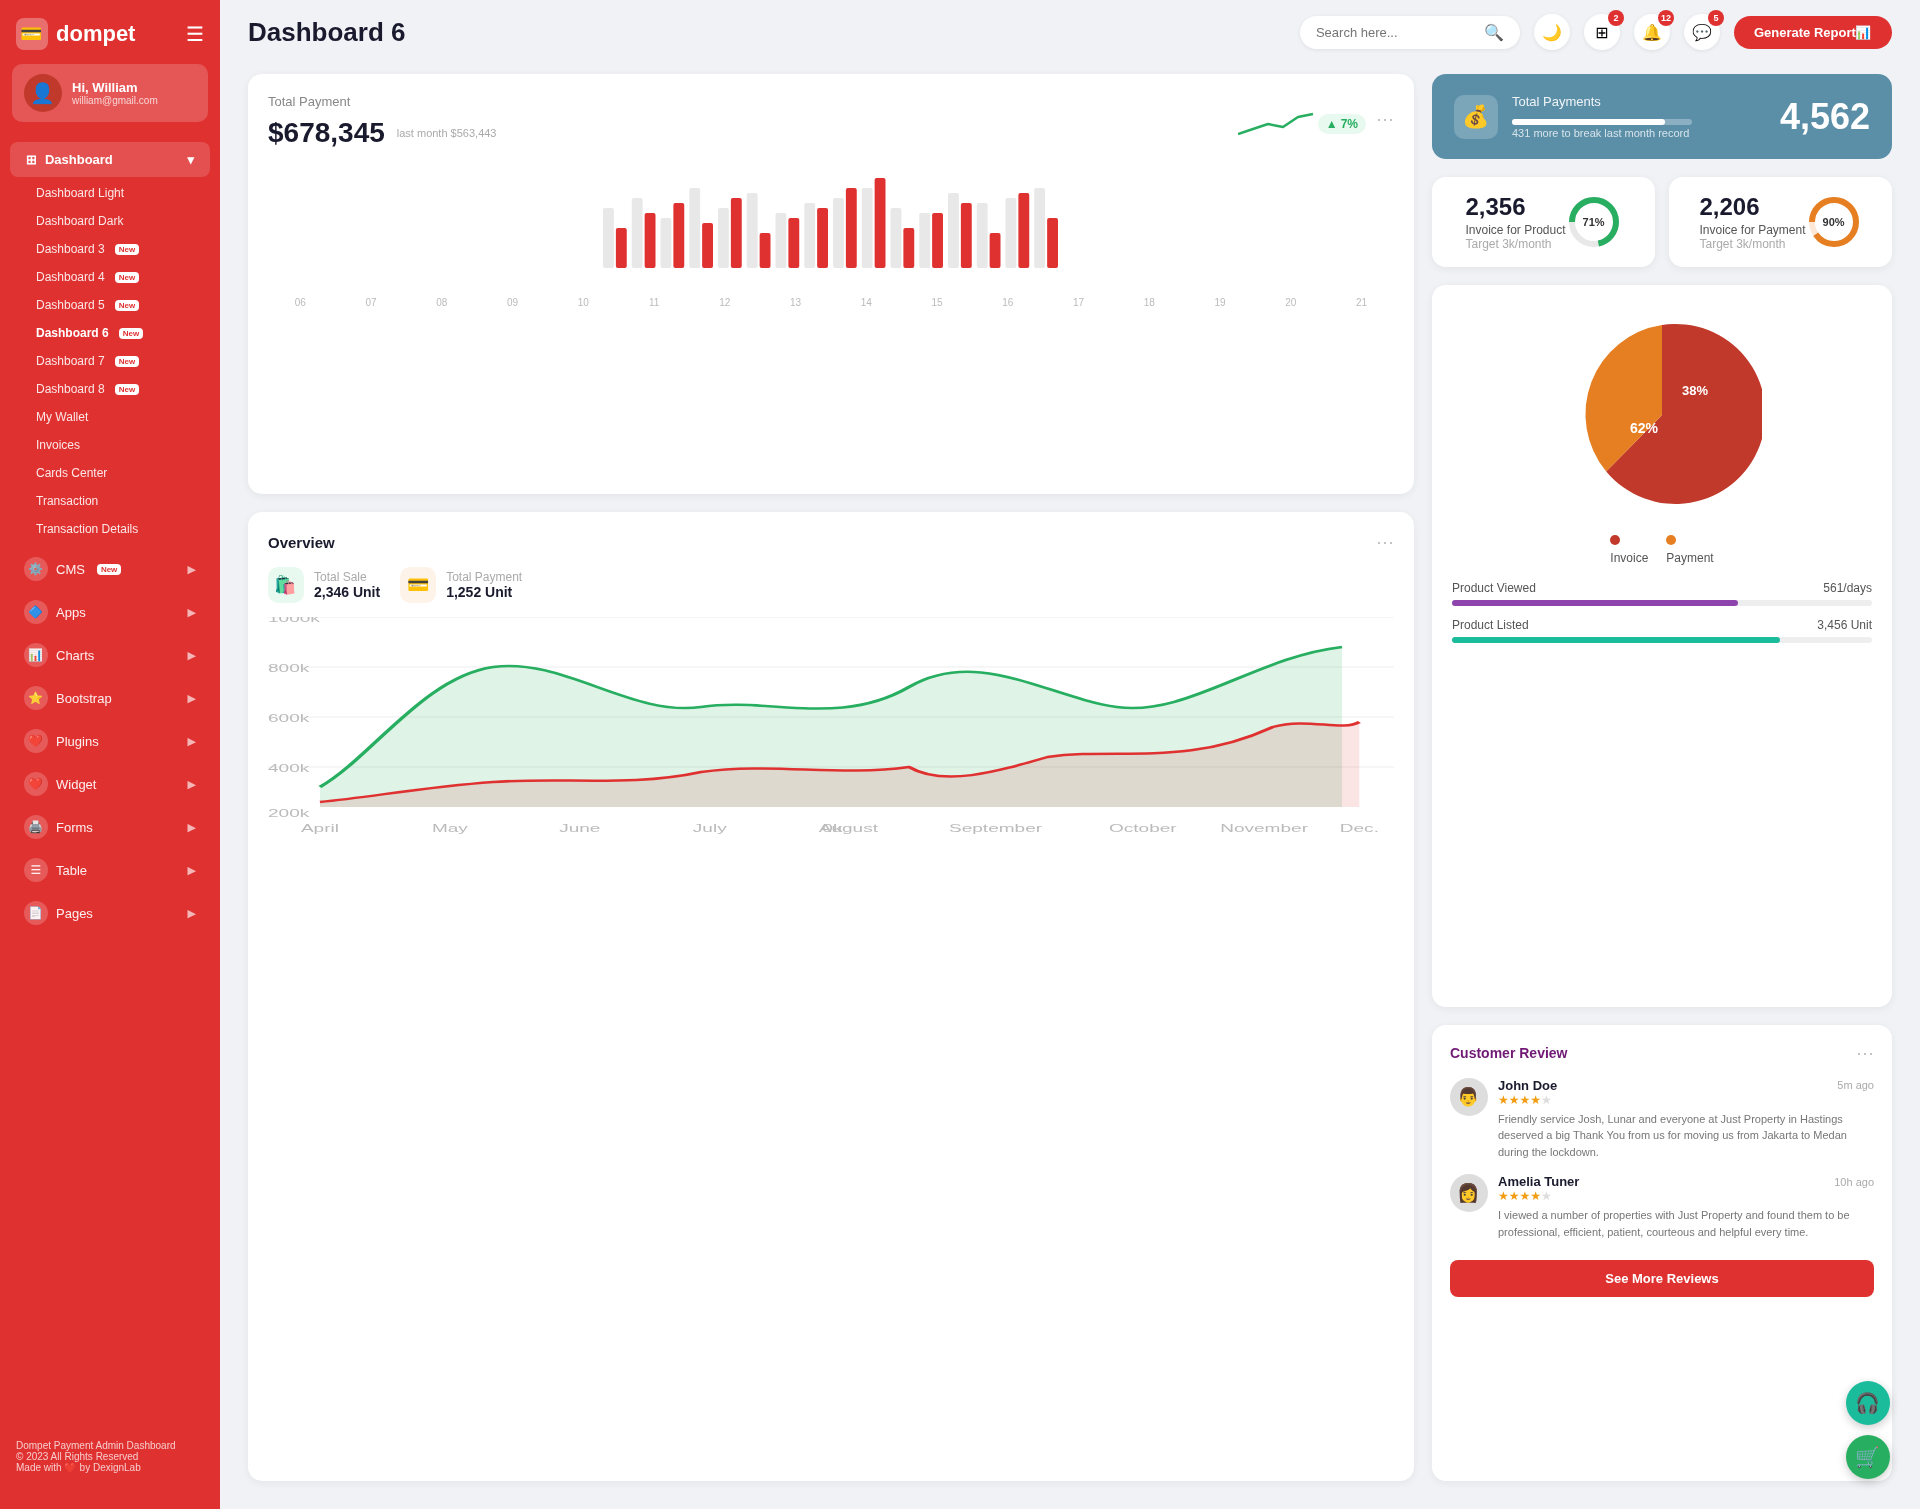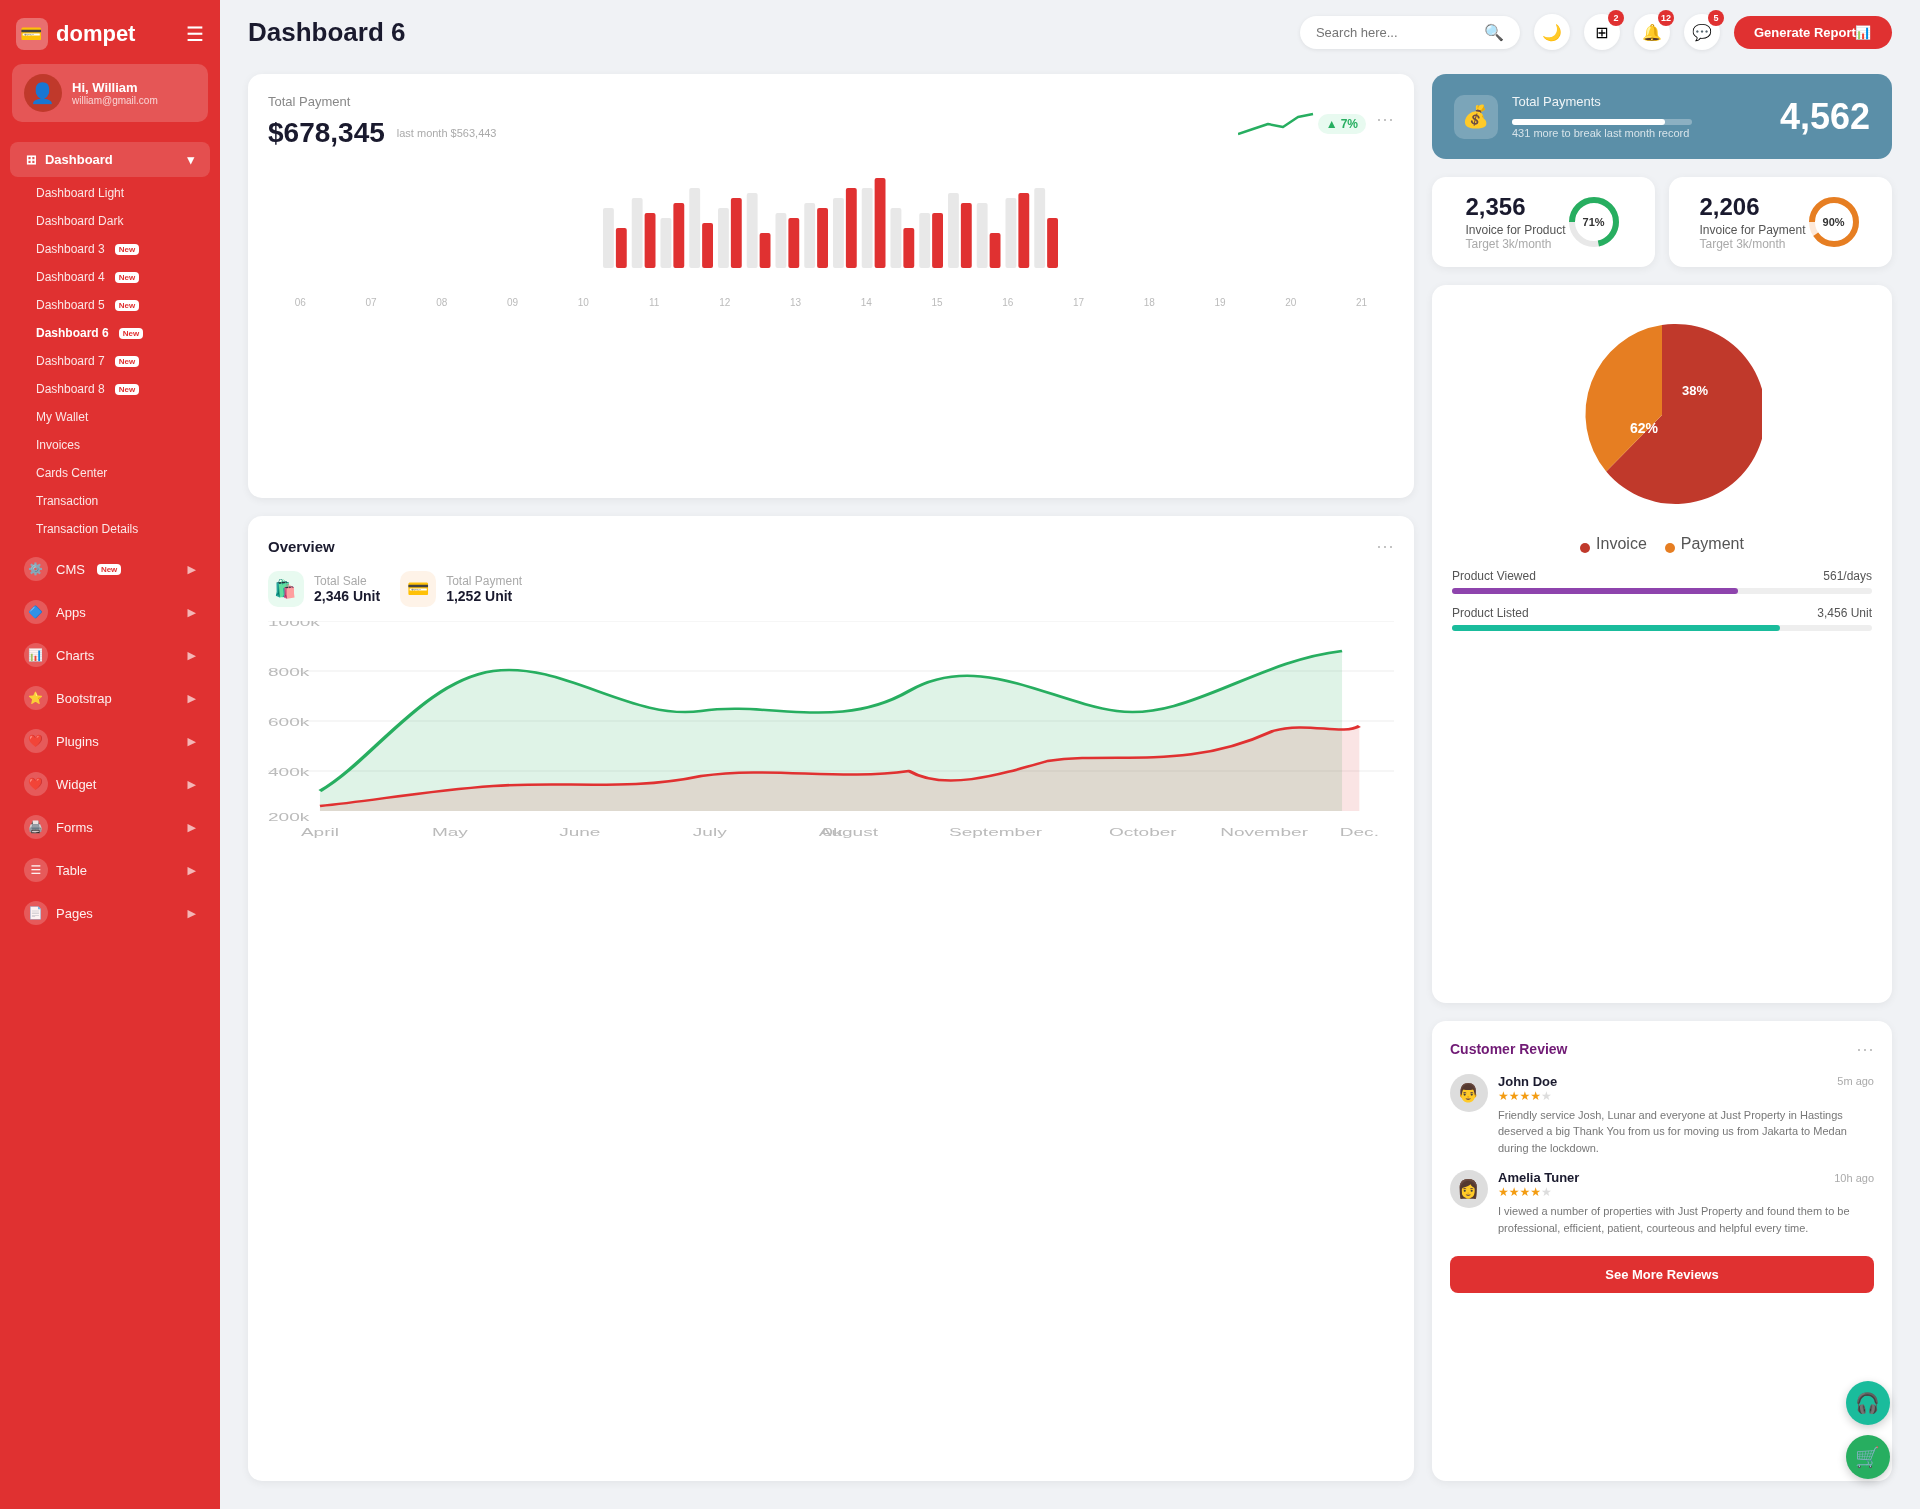--- a/index.html
+++ b/index.html
@@ -280,21 +280,21 @@
       color: #333;
     }
     .pie-inner {
       flex: 1;
       display: flex;
       align-items: center;
       justify-content: center;
       padding: 10px 0;
     }
     .pie-legend { display: flex; gap: 18px; justify-content: center; margin-top: 10px; }
-    .legend-item { display: flex; align-items: flex-end; gap: 6px; font-size: 16px; color: #555; }
+    .legend-item { display: flex; align-items: flex-start; gap: 6px; font-size: 12px; color: #555; flex-direction: column; }
     .legend-dot { width: 10px; height: 10px; border-radius: 50%; }
 
     .product-stats { margin-top: 16px; }
     .stat-row { margin-bottom: 12px; }
     .stat-label-row { display: flex; justify-content: space-between; font-size: 12px; color: #555; margin-bottom: 5px; }
     .stat-bar-bg { height: 6px; border-radius: 3px; background: #eee; }
     .stat-bar-fill { height: 6px; border-radius: 3px; }
 
     
     .overview-card {
@@ -498,20 +498,25 @@
       <div class="nav-item">
     <div class="left">
       <div class="icon-circle">📄</div>
       <span>Pages</span>
 
     </div>
     <span style="font-size:11px;opacity:0.7;">▶</span>
   </div>
     </div>
 
+  <div class="sidebar-footer">
+    <div>Dompet Payment Admin Dashboard</div>
+    <div>© 2023 All Rights Reserved</div>
+    <div>Made with ❤️ by DexignLab</div>
+  </div>
 </div>
 
 <div class="main">
 
   <div class="topbar">
     <div class="topbar-title">Dashboard 6</div>
     <div class="topbar-right">
       <div class="search-box">
         <input class="search-input" type="text" placeholder="Search here..." style="">
         <span>🔍</span>

